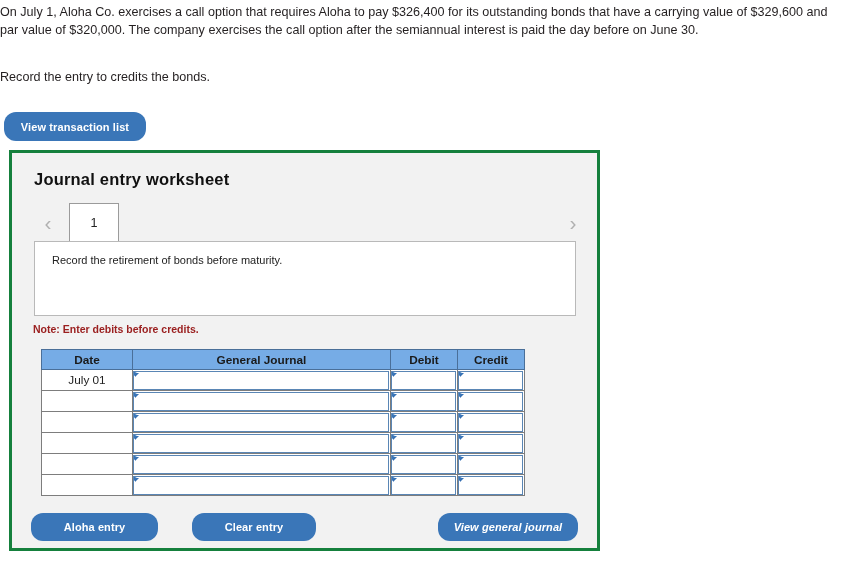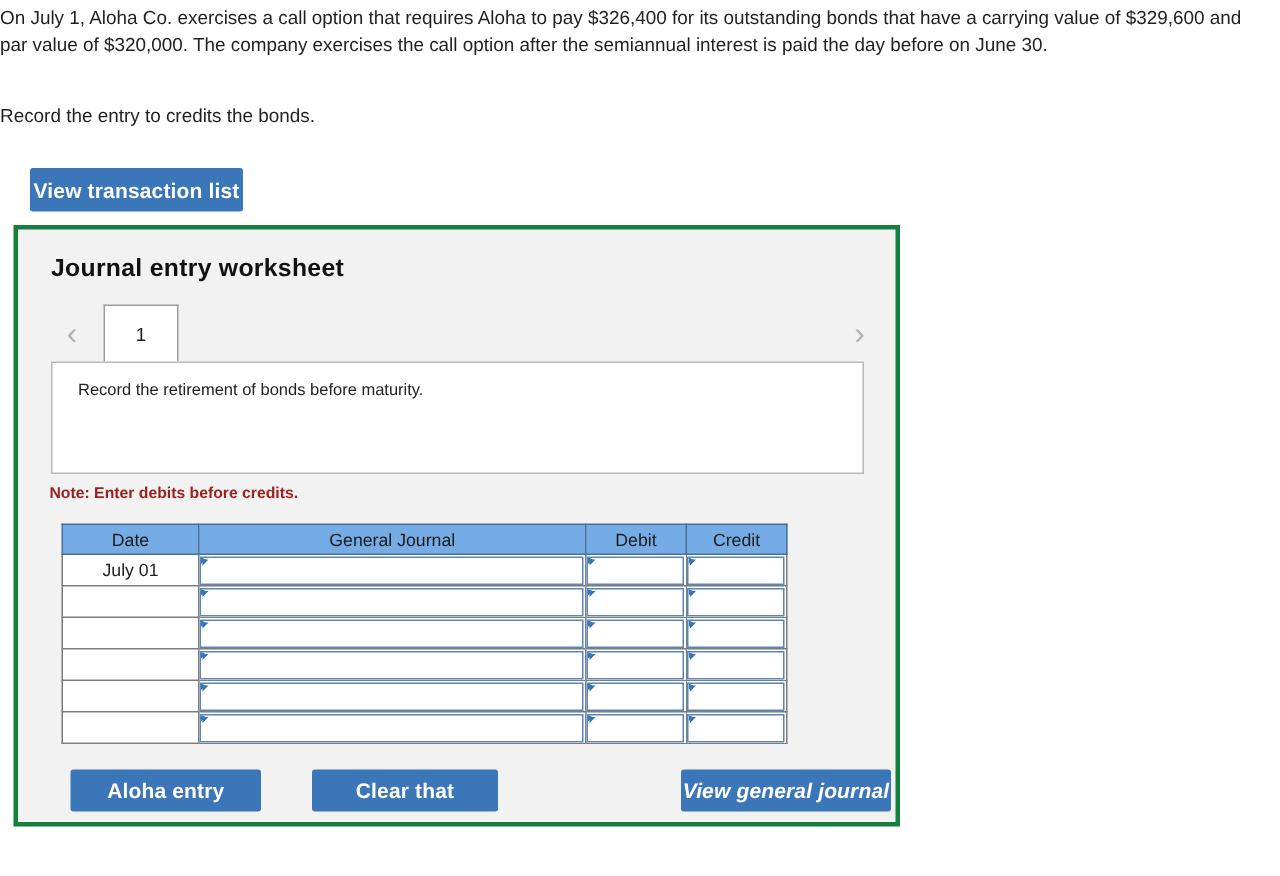--- a/index.html
+++ b/index.html
@@ -38,28 +38,27 @@
   }
 
   
   .btn {
     display: inline-flex;
     align-items: center;
     justify-content: center;
     background: #3a76b8;
     color: #ffffff;
     border: none;
-    border-radius: 2px;
+    border-radius: 12px;
     font-family: "Liberation Sans", sans-serif;
-    font-size: 14px;
+    font-size: 11px;
     font-weight: bold;
     letter-spacing: 0.1px;
     cursor: pointer;
     padding: 0;
-    margin-left: 16px;
   }
 
   .btn-view-transaction {
     position: absolute;
     left: 4px;
     top: 112px;
     width: 142px;
     height: 29px;
   }
 
@@ -159,21 +158,21 @@
     position: absolute;
     left: 29px;
     top: 196px;
     border-collapse: collapse;
     table-layout: fixed;
   }
   .jtable th {
     background: #76ace6;
     border: 1px solid #4a6f99;
     font-size: 11.8px;
-    font-weight: normal;
+    font-weight: bold;
     color: #1a1a1a;
     height: 20px;
     padding: 0;
     text-align: center;
   }
   .col-date   { width: 91px; }
   .col-gj     { width: 258px; }
   .col-debit  { width: 67px; }
   .col-credit { width: 67px; }
 
@@ -360,18 +359,18 @@
             </td>
           <td class="input-cell">
               <div class="cellbox"></div>
             </td>
         </tr>
       </tbody>
     </table>
 
     <button class="btn btn-record">Aloha entry</button>
 
-    <button class="btn btn-clear">Clear that</button>
+    <button class="btn btn-clear">Clear entry</button>
 
     <button class="btn btn-viewjournal">View general journal</button>
 
   </div>
 </div>
 
 </body></html>

